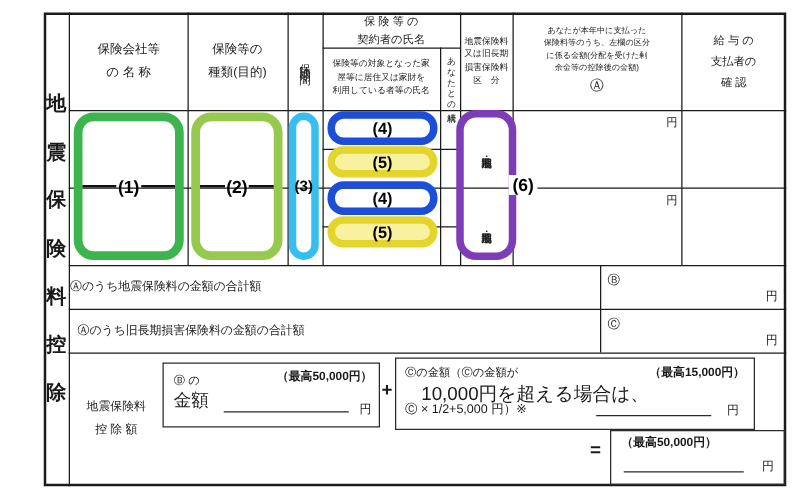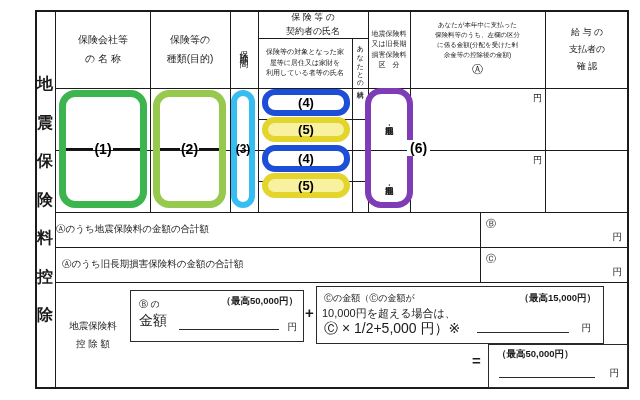--- a/index.html
+++ b/index.html
@@ -124,22 +124,22 @@
     <div class="txt" style="left:8px;top:21px;font-size:14px">金額</div>
     <div class="txt bold" style="right:5px;top:4px;font-size:9.5px">（最高50,000円）</div>
     <div class="uline" style="left:48px;bottom:11px;width:100px"></div>
     <div class="txt" style="right:6px;bottom:7px;font-size:9.5px">円</div>
   </div>
 
   <div class="txt bold" style="left:302px;top:304px;width:15px;text-align:center;font-size:15px">+</div>
 
   <div class="box" style="left:316px;top:286px;width:288px;height:58px">
     <div class="txt" style="left:7px;top:5px;font-size:9px">Ⓒの金額（Ⓒの金額が</div>
-    <div class="txt" style="left:5px;top:19px;font-size:11px">10,000円を超える場合は、</div>
-    <div class="txt" style="left:7px;top:33px;font-size:14px">Ⓒ × 1/2+5,000 円）※</div>
+    <div class="txt" style="left:20px;top:19px;font-size:15px">10,000円を超える場合は、</div>
+    <div class="txt" style="left:7px;top:33px;font-size:10px">Ⓒ × 1/2+5,000 円）※</div>
     <div class="txt bold" style="right:7px;top:5px;font-size:9.5px">（最高15,000円）</div>
     <div class="uline" style="right:34px;bottom:10px;width:92px"></div>
     <div class="txt" style="right:12px;bottom:8px;font-size:9.5px">円</div>
   </div>
 
   <div class="txt bold" style="left:472px;top:352px;font-size:15px">=</div>
 
   <div class="box" style="left:488px;top:344px;width:140px;height:44px">
     <div class="txt bold" style="left:8px;top:3px;font-size:9.5px">（最高50,000円）</div>
     <div class="uline" style="left:10px;bottom:9px;width:96px"></div>

